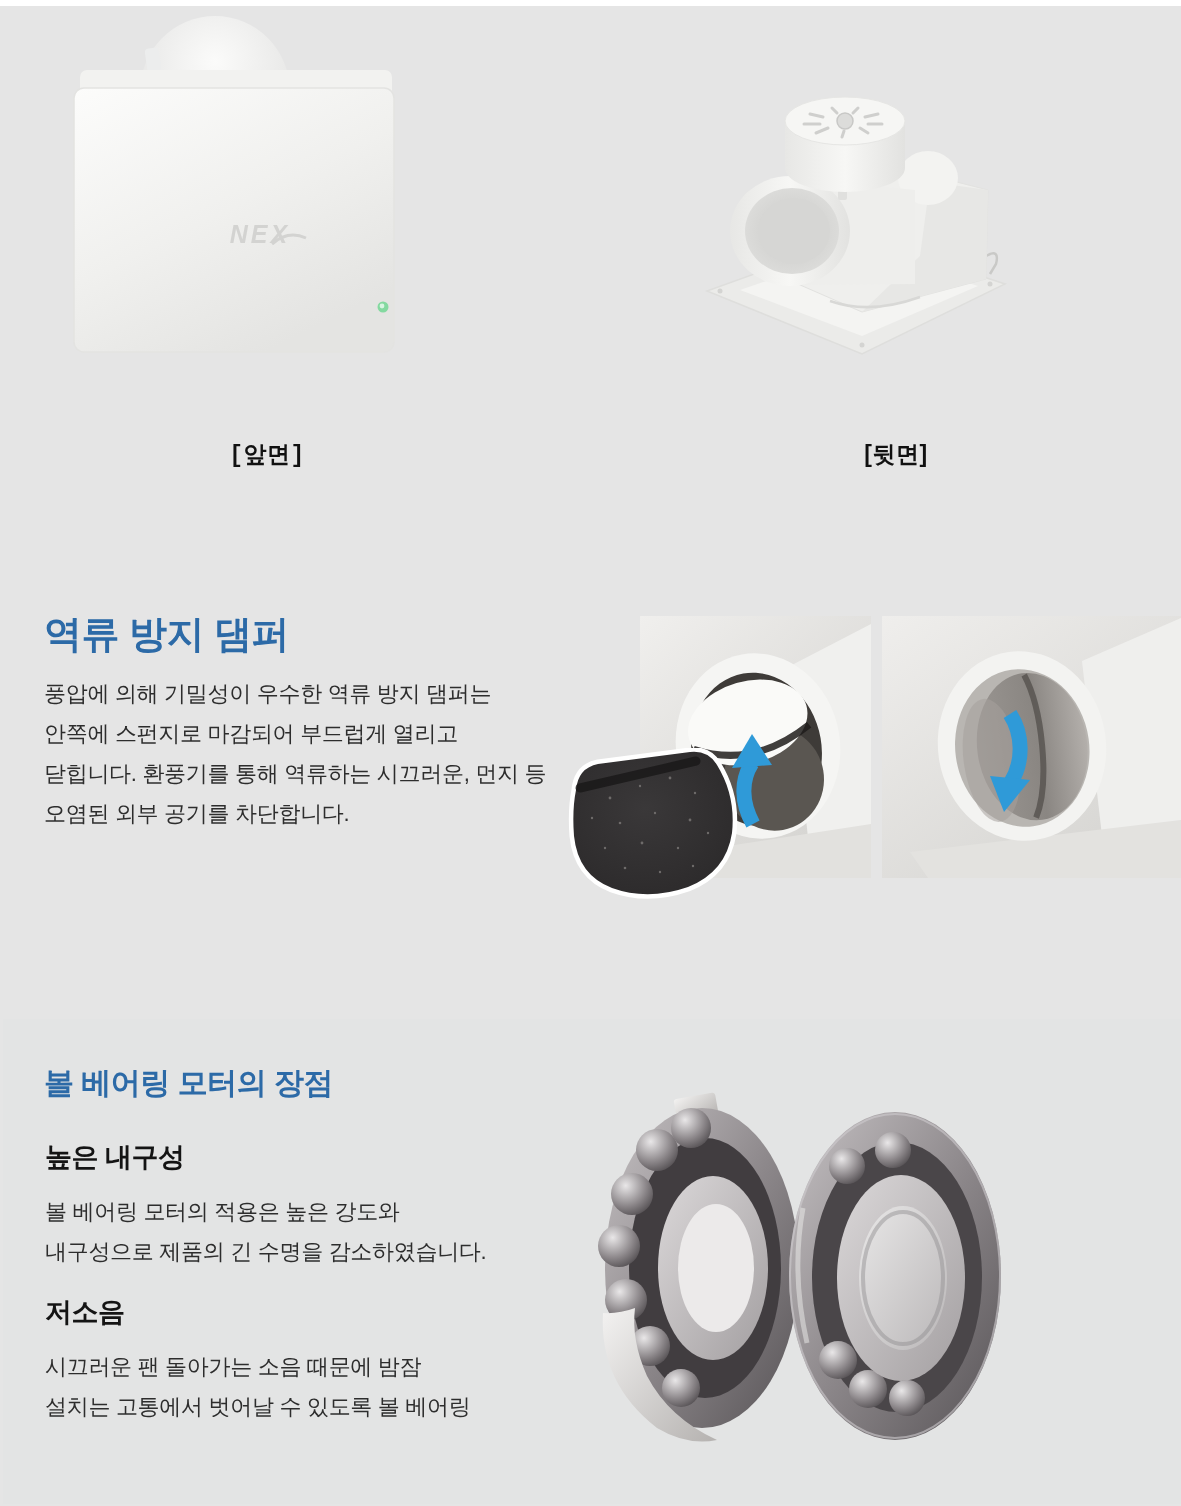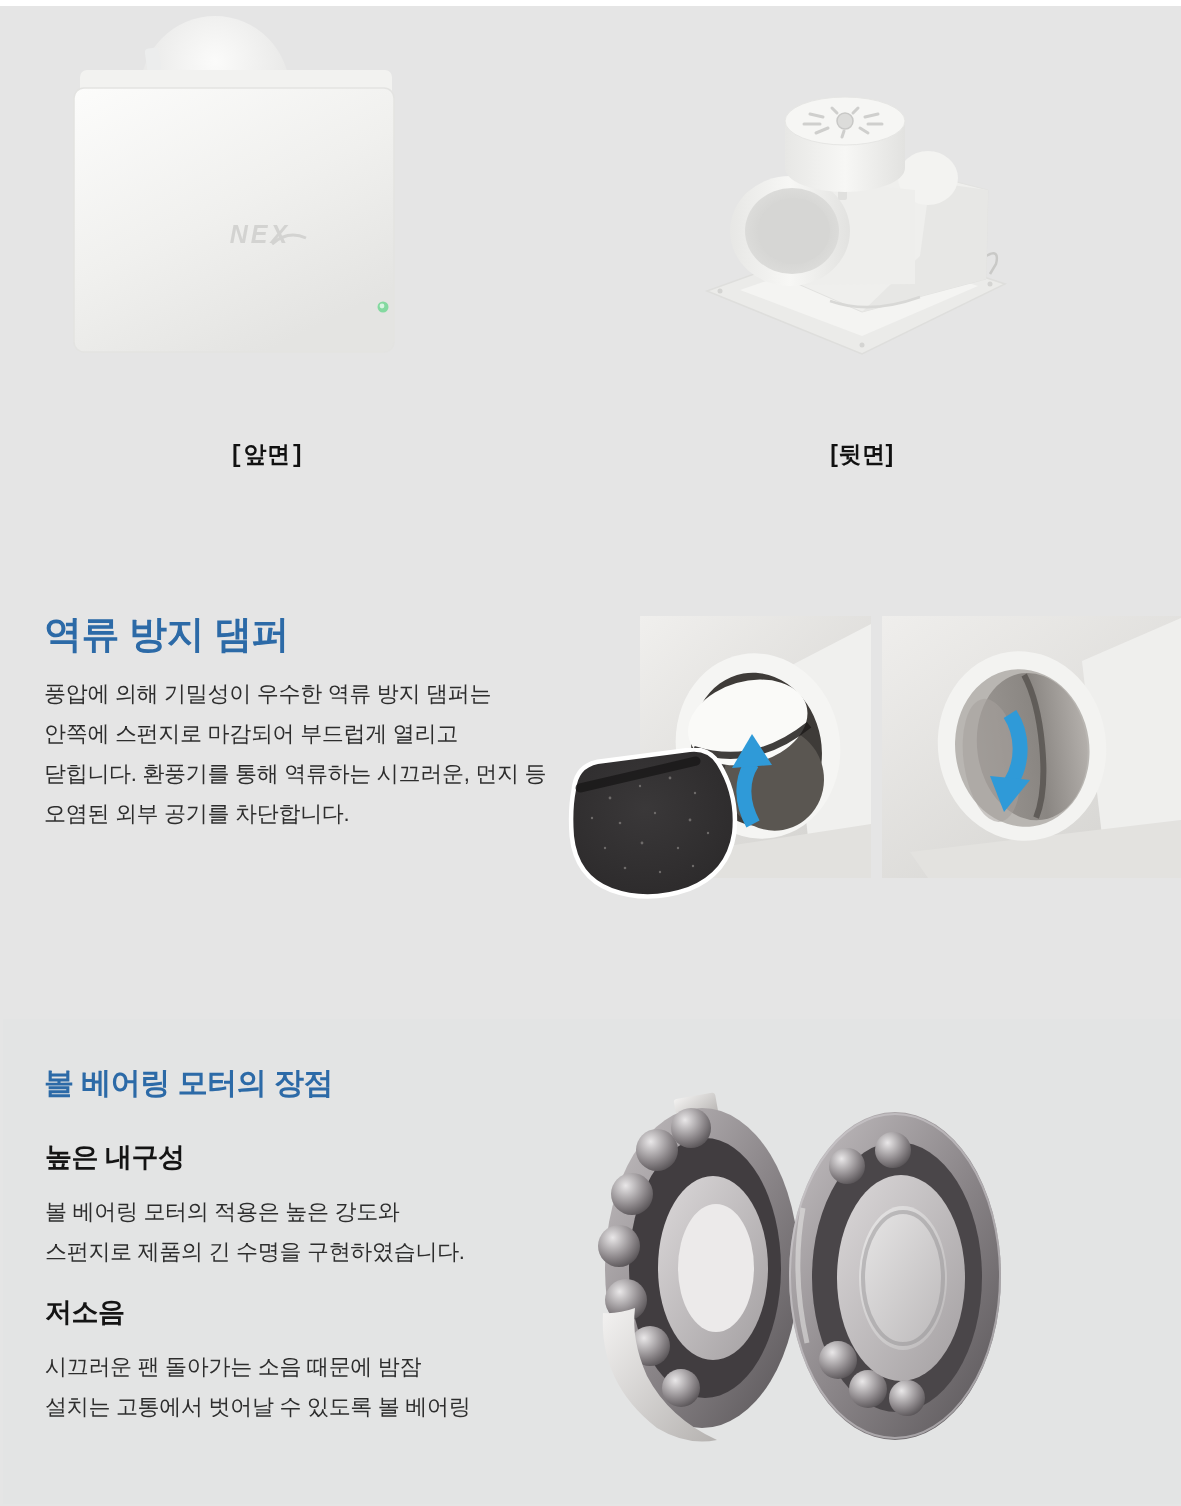--- a/index.html
+++ b/index.html
@@ -10,21 +10,21 @@
     background:#e5e5e5; overflow:hidden;
   }
   .abs { position:absolute; }
 
   
   .figure-label {
     position:absolute; width:220px; text-align:center;
     font-size:23px; font-weight:600; color:#111111; letter-spacing:0.5px;
   }
   #front-label { left:157px; top:433px;font-family:Liberation Mono, monospace; }
-  #back-label  { left:752px; top:433px; }
+  #back-label  { left:786px; top:433px; }
 
   
   .section-title {
     position:absolute; font-size:38px; font-weight:bold; color:#2c6aa7;
     letter-spacing:-0.5px; white-space:nowrap;
   }
   #damper-title { left:44px; top:603px; }
   .body-para {
     position:absolute; font-size:22px; line-height:40px; color:#2d2d2d;
     letter-spacing:-0.3px; white-space:nowrap;
@@ -235,21 +235,21 @@
     </svg>
   </div>
 
   <div class="gray-section"></div>
 
   <h2 class="section-title" id="bearing-title">볼 베어링 모터의 장점</h2>
 
   <h3 class="sub-heading" id="durability-heading">높은 내구성</h3>
   <div class="body-para" id="durability-body">
     <div>볼 베어링 모터의 적용은 높은 강도와</div>
-    <div>스펀지로 제품의 긴 수명을 구현하였습니다.</div>
+    <div>내구성으로 제품의 긴 수명을 감소하였습니다.</div>
   </div>
 
   <h3 class="sub-heading" id="noise-heading">저소음</h3>
   <div class="body-para" id="noise-body">
     <div>시끄러운 팬 돌아가는 소음 때문에 밤잠</div>
     <div>설치는 고통에서 벗어날 수 있도록 볼 베어링</div>
   </div>
 
   <svg class="abs" id="bearing-art" width="420" height="375" viewBox="0 0 420 375">
     <defs>

